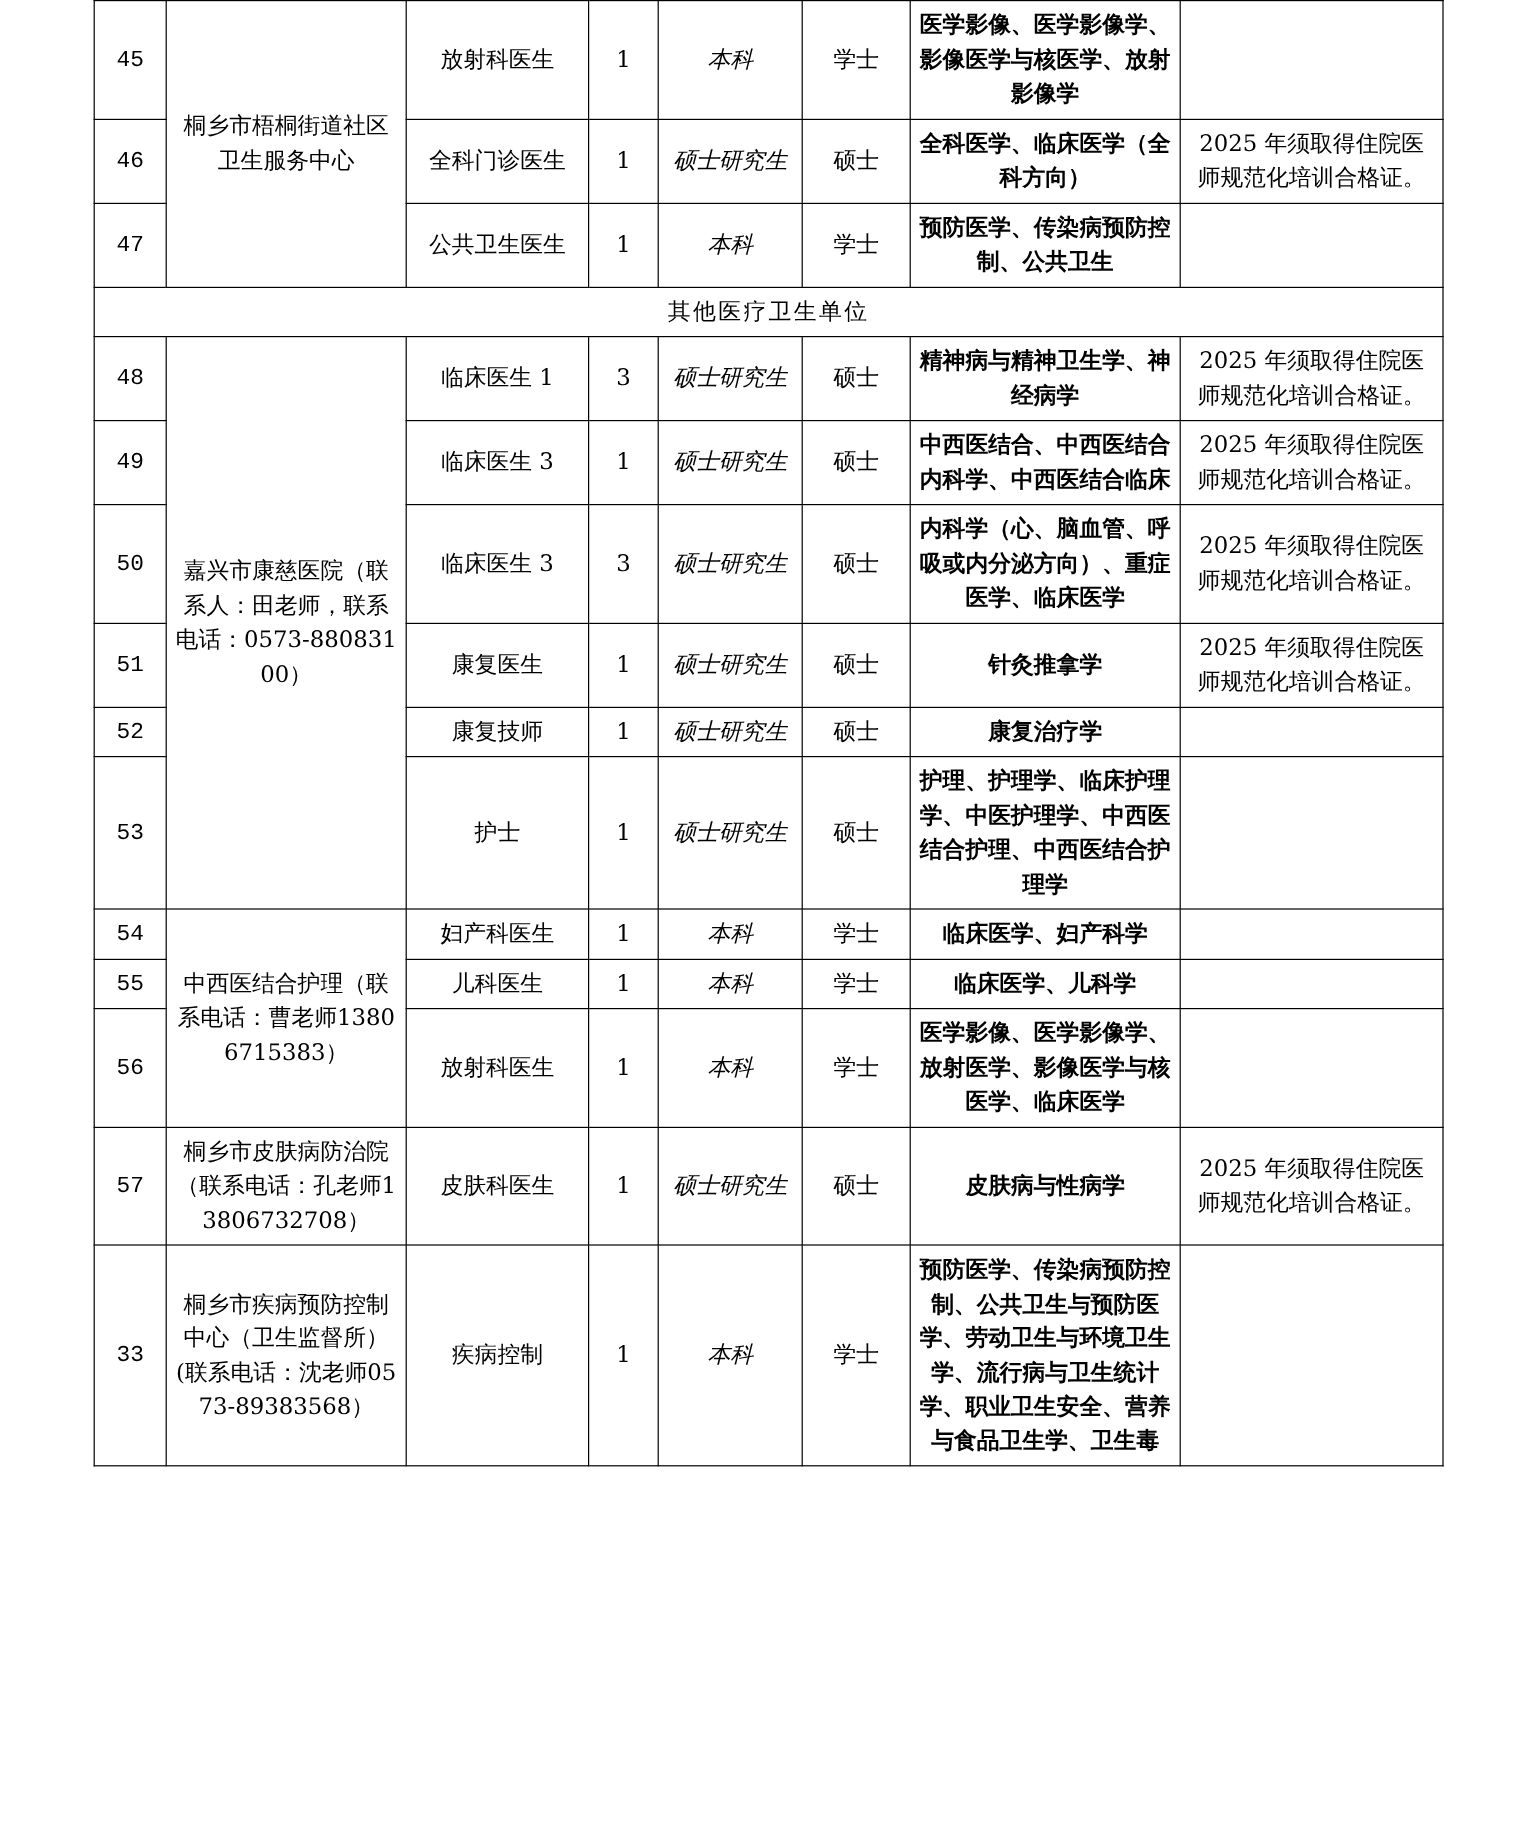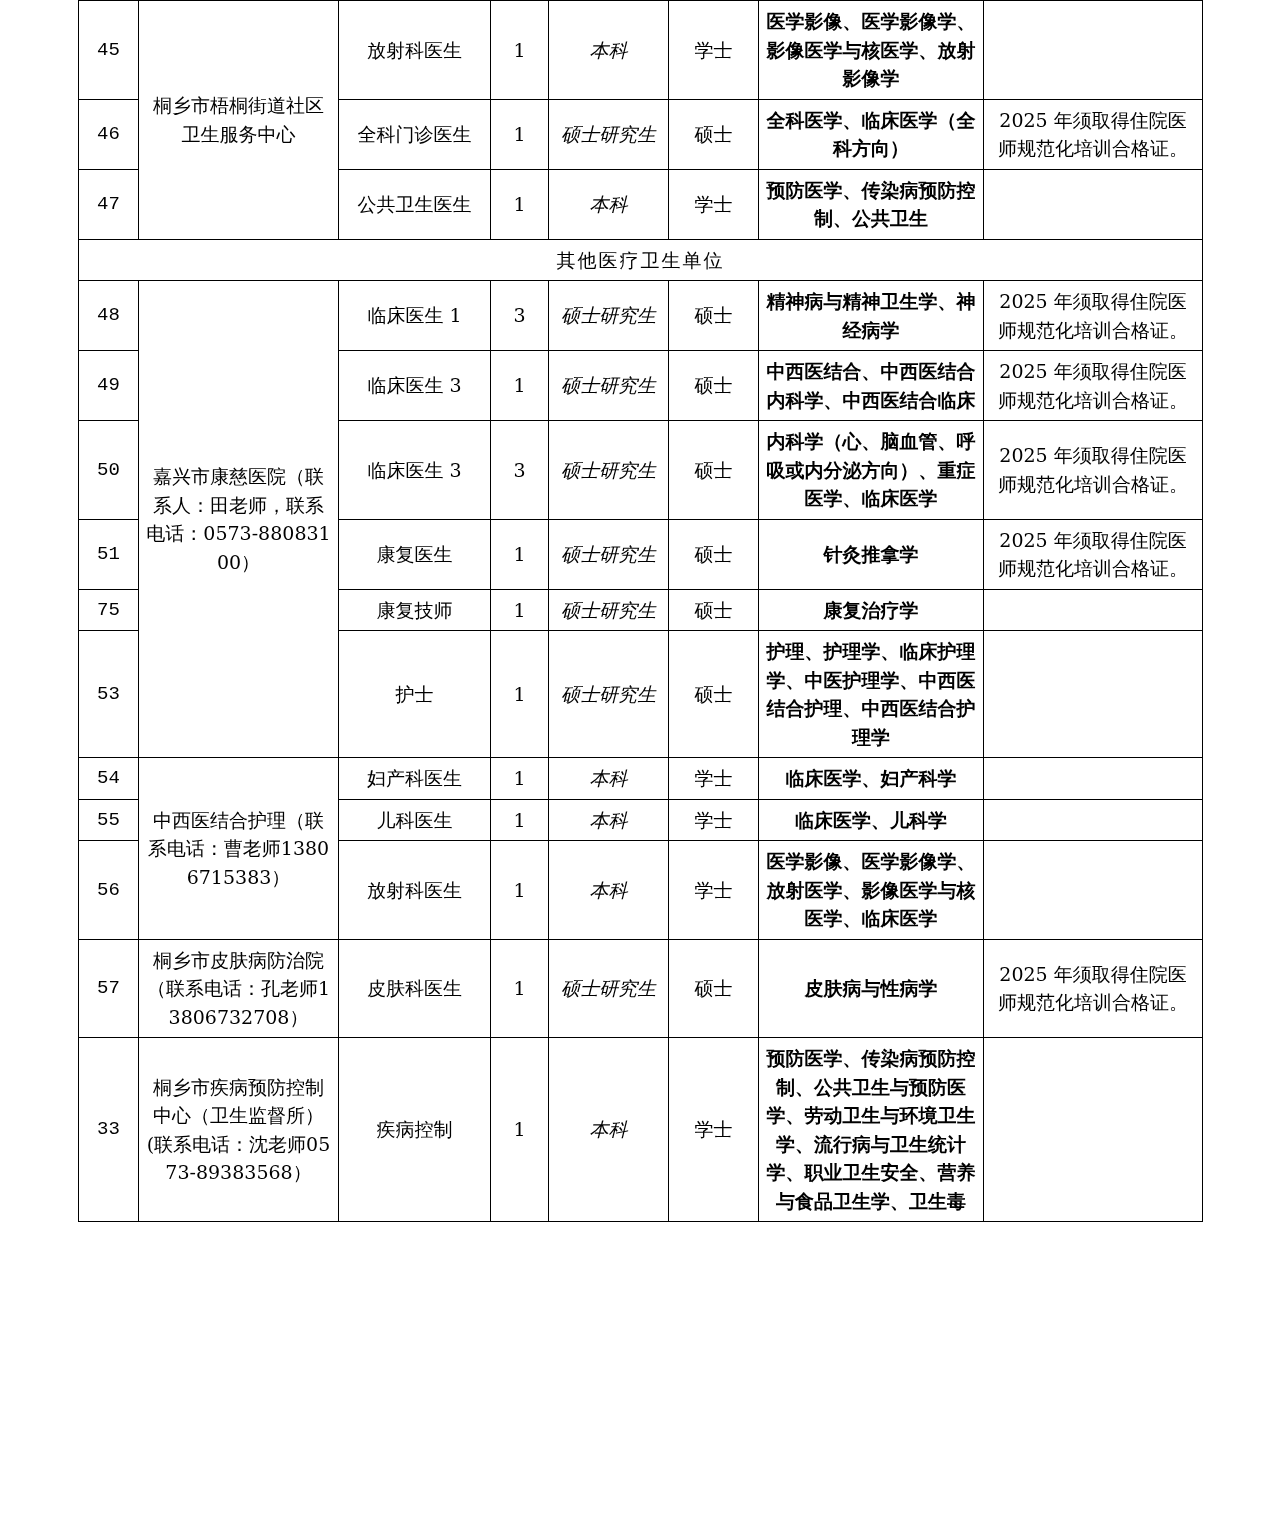--- a/index.html
+++ b/index.html
@@ -135,21 +135,21 @@
         <td class="idx">51</td>
         <td class="post">康复医生</td>
         <td class="num">1</td>
         <td class="edu">硕士研究生</td>
         <td class="deg">硕士</td>
         <td class="major">针灸推拿学</td>
         <td class="note">2025 年须取得住院医师规范化培训合格证。</td>
       </tr>
 
       <tr>
-        <td class="idx">75</td>
+        <td class="idx">52</td>
         <td class="post">康复技师</td>
         <td class="num">1</td>
         <td class="edu">硕士研究生</td>
         <td class="deg">硕士</td>
         <td class="major">康复治疗学</td>
         <td class="note"></td>
       </tr>
 
       <tr>
         <td class="idx">53</td>

